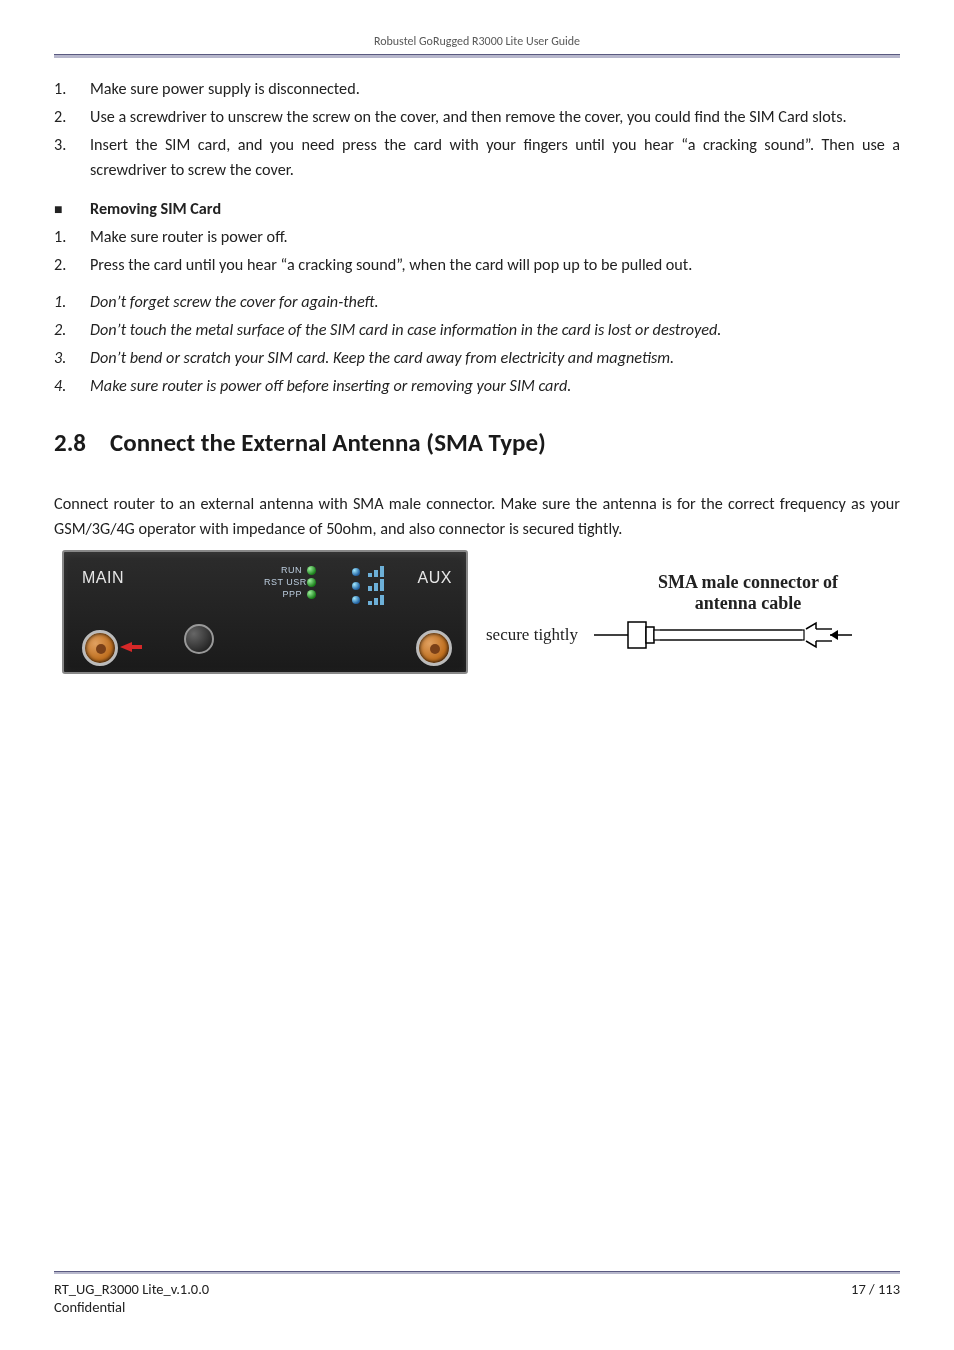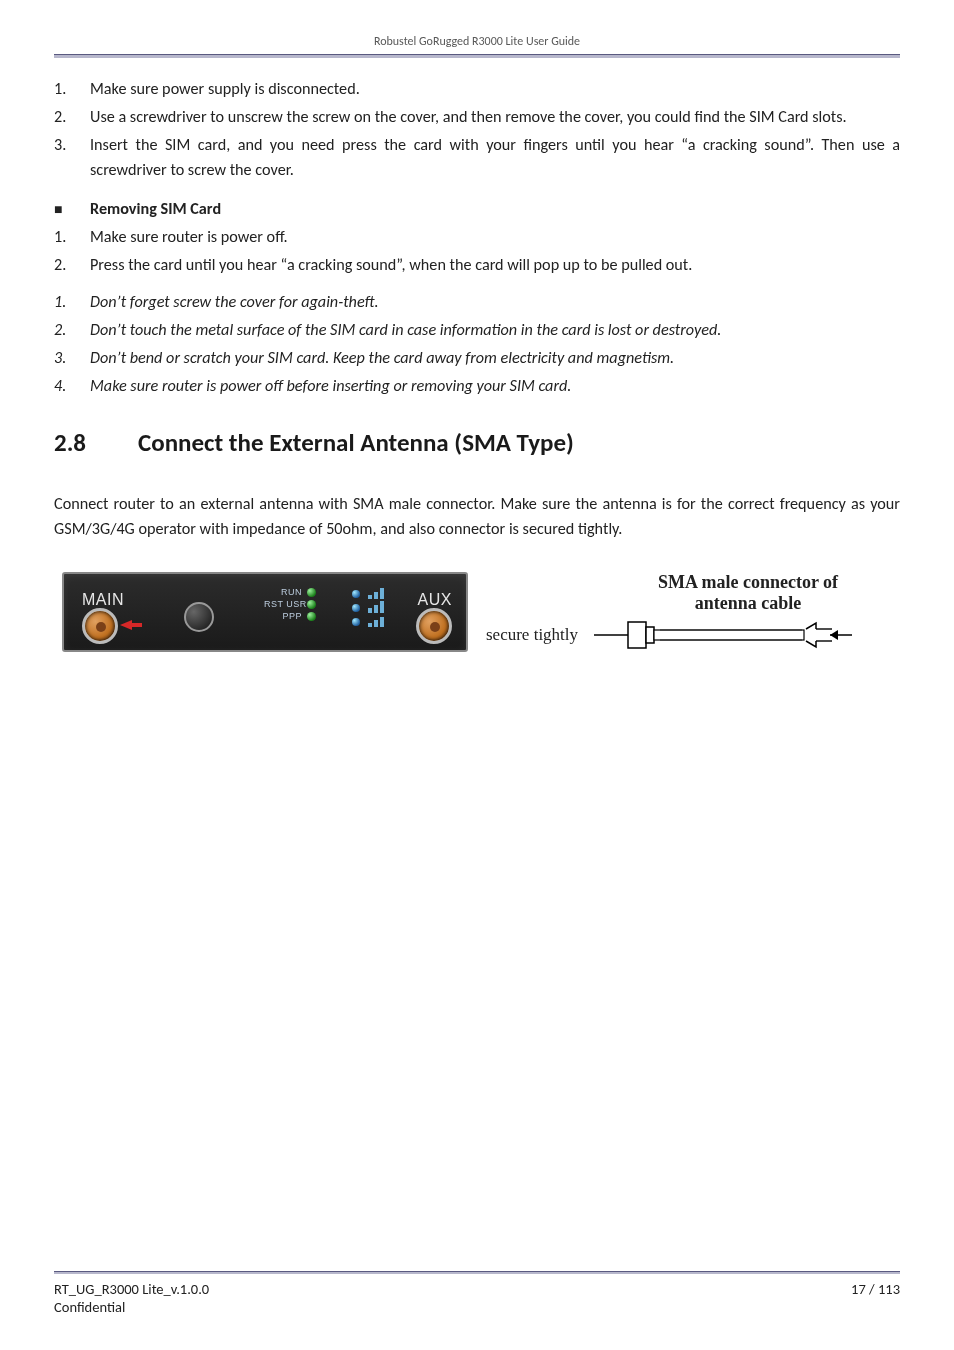--- a/index.html
+++ b/index.html
@@ -17,27 +17,27 @@
   .bullet-heading { display: flex; align-items: baseline; margin: 14px 0 2px 0; font-size: 16.2px; }
   .bullet-heading .sq { width: 36px; flex: 0 0 36px; font-size: 14px; }
   .bullet-heading .hb { font-weight: 700; }
 
   .note-label { font-size: 16.2px; margin-top: 18px; margin-bottom: 2px; }
   .note-label .it { font-style: italic; font-weight: 700; }
   ol.notes { list-style: none; padding: 0; margin: 0 0 24px 0; font-style: italic; }
   ol.notes > li { display: flex; margin-bottom: 3px; }
   ol.notes > li .num { width: 36px; flex: 0 0 36px; }
 
-  h2.section { font-size: 25px; font-weight: 700; color: #1a1a1a; margin: 26px 0 28px 0; display: flex; gap: 28px; }
+  h2.section { font-size: 25px; font-weight: 700; color: #1a1a1a; margin: 26px 0 28px 0; display: flex; }
   h2.section .secnum { width: 56px; flex: 0 0 56px; }
 
   .para { margin-bottom: 18px; }
 
   .figure { display: flex; align-items: center; margin: 12px 0 0 8px; height: 106px; }
-  .device { position: relative; width: 406px; height: 80px; background: linear-gradient(180deg, #2c2c2c 0%, #1a1a1a 100%); border: 2px solid #888; border-radius: 3px; box-shadow: inset 0 2px 8px rgba(255,255,255,0.08); }
+  .device { position: relative; width: 406px; height: 124px; background: linear-gradient(180deg, #2c2c2c 0%, #1a1a1a 100%); border: 2px solid #888; border-radius: 3px; box-shadow: inset 0 2px 8px rgba(255,255,255,0.08); }
   .device .label { position: absolute; color: #e6e6e6; font-family: Arial, sans-serif; font-size: 16px; letter-spacing: 0.5px; }
   .device .main-lbl { top: 14px; left: 18px; }
   .device .aux-lbl  { top: 14px; right: 14px; }
   .ant { position: absolute; bottom: 6px; width: 36px; height: 36px; border-radius: 50%; background: radial-gradient(circle at 35% 35%, #e0a060, #c07020 60%, #5a3010); border: 3px solid #bbb; box-shadow: inset 0 0 4px #000; }
   .ant.main { left: 18px; }
   .ant.aux  { right: 14px; }
   .ant .pin { position: absolute; top: 36%; left: 36%; width: 10px; height: 10px; border-radius: 50%; background: #7a4018; }
   .btn-rst { position: absolute; left: 120px; bottom: 18px; width: 30px; height: 30px; border-radius: 50%; background: radial-gradient(circle at 30% 30%, #666 0%, #222 80%); border: 2px solid #999; }
   .leds { position: absolute; top: 14px; left: 200px; font-size: 9px; color: #bcd; line-height: 9px; font-family: Arial, sans-serif; }
   .leds .row { display: flex; align-items: center; margin-bottom: 3px; }

